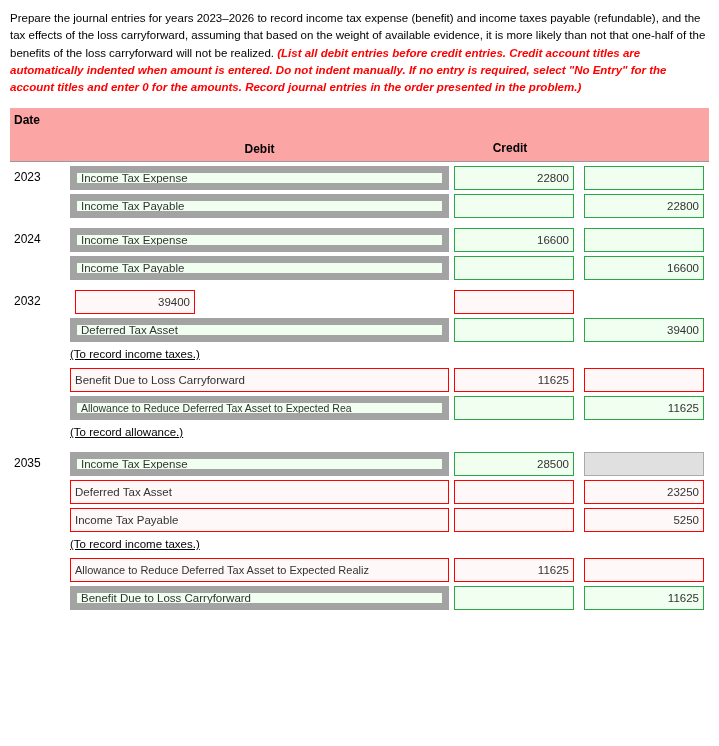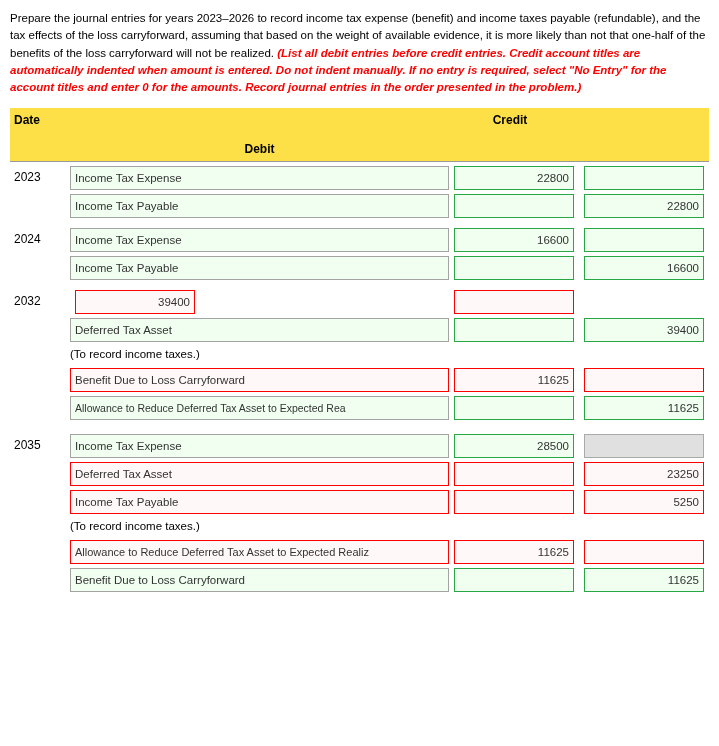--- a/index.html
+++ b/index.html
@@ -17,41 +17,41 @@
       margin-bottom: 12px;
     }
     .instructions .bold-red {
       color: red;
       font-weight: bold;
       font-style: italic;
     }
     .table-header {
       display: grid;
       grid-template-columns: 60px 1fr 130px 130px;
-      background: #fde047;
+      background: #fca5a5;
       padding: 5px 4px;
       font-weight: bold;
       border-bottom: 1px solid #999;
       margin-bottom: 4px;
     }
     .entry-row {
       display: grid;
       grid-template-columns: 60px 1fr 130px 130px;
       align-items: center;
       margin-bottom: 4px;
     }
     .date-cell {
       font-size: 12px;
       padding-left: 4px;
       align-self: start;
       padding-top: 4px;
     }
     .account-input {
       height: 24px;
-      border: 1px solid #a3a3a3;
+      border: 7px solid #a3a3a3;
       background: #f0fff0;
       padding: 2px 4px;
       font-size: 11.5px;
       color: #333;
       outline: none;
       width: 100%;
     }
     .account-input.red-border {
       border: 1px solid red;
       background: #fff8f8;
@@ -88,37 +88,38 @@
     .note-row {
       display: grid;
       grid-template-columns: 60px 1fr 130px 130px;
       margin-bottom: 4px;
     }
     .note-text {
       grid-column: 2;
       font-size: 11.5px;
       padding: 2px 0 4px 0;
       color: #000;
+      text-decoration: underline;
     }
     .section-gap {
       height: 6px;
     }
   </style>
 </head>
 <body>
 
 <div class="instructions">
   <span>Prepare the journal entries for years 2023–2026 to record income tax expense (benefit) and income taxes payable (refundable), and the tax effects of the loss carryforward, assuming that based on the weight of available evidence, it is more likely than not that one-half of the benefits of the loss carryforward will not be realized.</span>
   <span class="bold-red">(List all debit entries before credit entries. Credit account titles are automatically indented when amount is entered. Do not indent manually. If no entry is required, select "No Entry" for the account titles and enter 0 for the amounts. Record journal entries in the order presented in the problem.)</span>
 </div>
 
 <div class="table-header">
   <div>Date</div>
   <div style="text-align:center;margin-top:29px;">Debit</div>
-  <div style="text-align:center;">Credit</div>
+  <div style="text-align:center;margin-top:28px;">Credit</div>
 </div>
 
 <div class="entry-row">
   <div class="date-cell">2023</div>
   <div><input class="account-input" value="Income Tax Expense" readonly="" style=""></div>
   <div class="debit-cell">
       <input class="amount-input" value="22800" readonly="" style="">
     </div>
   <div class="credit-cell">
       <input class="amount-input" value="" readonly="" style="">
@@ -197,20 +198,21 @@
   <div><input class="account-input" value="Allowance to Reduce Deferred Tax Asset to Expected Rea" readonly="" style="font-size: 10.5px;"></div>
   <div class="debit-cell">
       <input class="amount-input" value="" readonly="" style="">
     </div>
   <div class="credit-cell">
       <input class="amount-input" value="11625" readonly="" style="">
     </div>
 </div>
 <div class="note-row">
   <div></div>
+  <div class="note-text">(To record allowance.)</div>
 </div>
 <div class="section-gap"></div>
 
 <div class="entry-row">
   <div class="date-cell">2035</div>
   <div><input class="account-input" value="Income Tax Expense" readonly="" style=""></div>
   <div class="debit-cell">
       <input class="amount-input" value="28500" readonly="" style="">
     </div>
   <div class="credit-cell">

